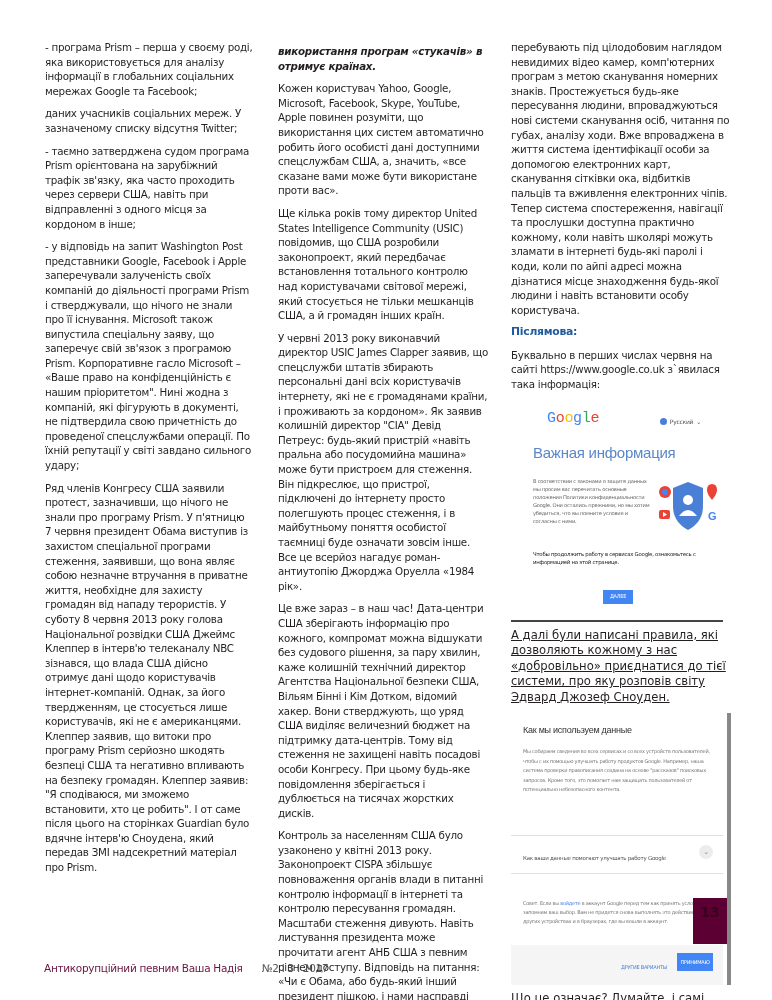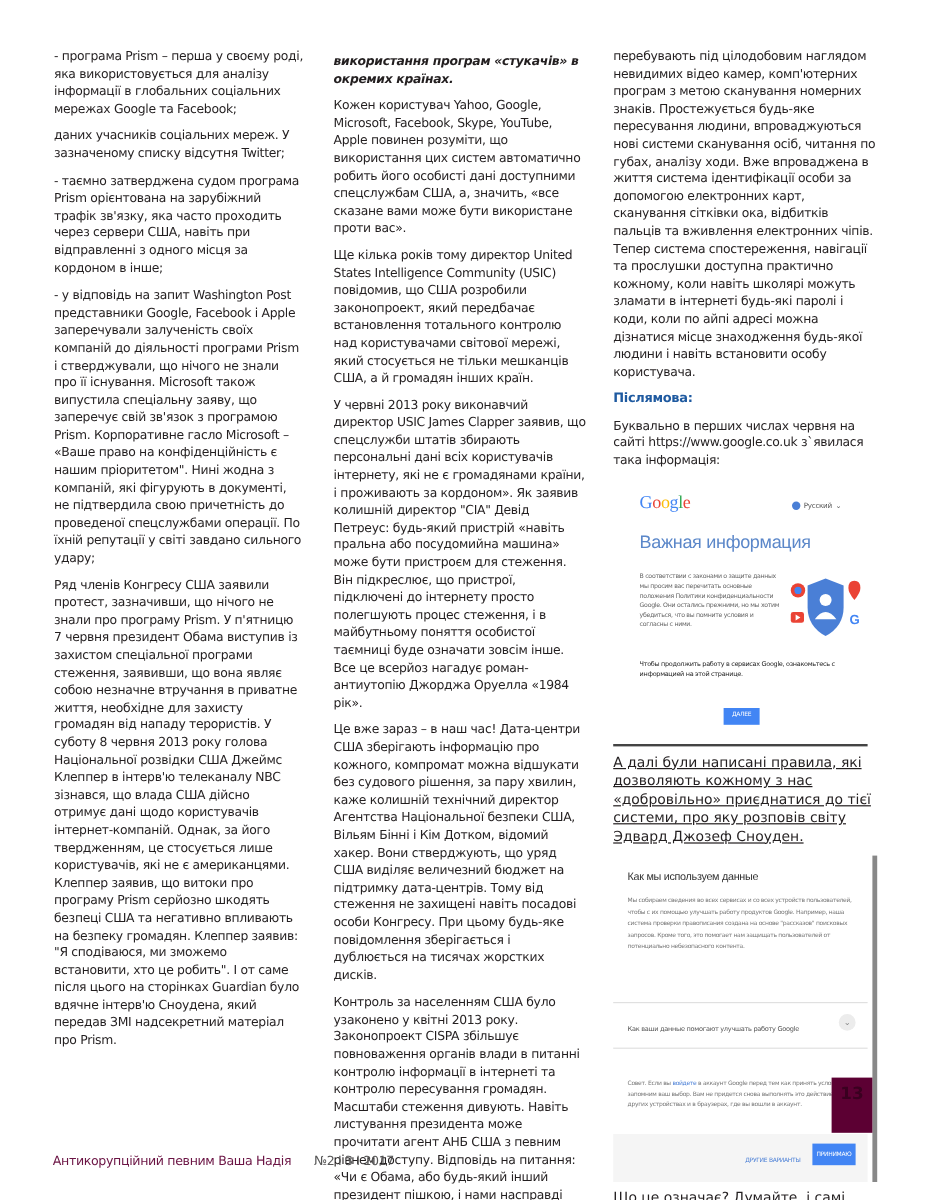--- a/index.html
+++ b/index.html
@@ -11,21 +11,21 @@
   .col p { margin:0 0 8px 0; }
   #col1 { left:45px; width:208px; }
   #col2 { left:278px; width:212px; top:44px; }
   #col3 { left:511px; width:220px; }
   .bi { font-weight:bold; font-style:italic; }
   .heading { color:#1f5aa0; font-weight:bold; margin:0 0 6px 0; font-size:10.8px; }
   .big { font-size:11.6px; line-height:15.5px; letter-spacing:0;text-decoration:underline; }
 
   
   .shot1 { width:212px; height:220px; margin:6px 0 6px 0; background:#fff; position:relative; border-bottom:2px solid #444; }
-  .g-logo { position:absolute; left:22px; top:12px; font-size:15px; font-family:Liberation Serif, serif; letter-spacing:-0.3px; }
+  .g-logo { position:absolute; left:36px; top:12px; font-size:15px; font-family:Liberation Mono, monospace; letter-spacing:-0.3px; }
   .g-lang { position:absolute; right:22px; top:15px; font-size:6px; color:#555; display:flex; align-items:center; gap:3px; }
   .g-lang .globe { width:7px; height:7px; border-radius:50%; background:#4a7fd6; display:inline-block; }
   .g-title { position:absolute; left:22px; top:46px; font-size:15px; color:#5b87c9; font-family:"Liberation Sans", sans-serif; }
   .g-body { position:absolute; left:22px; top:77px; width:118px; font-size:5.2px; line-height:8px; color:#666; }
   .g-icons { position:absolute; left:146px; top:78px; width:62px; height:58px; }
   .g-bold { position:absolute; left:22px; top:150px; width:180px; font-size:5.4px; line-height:8px; color:#222; }
   .g-btn { position:absolute; left:92px; top:190px; width:30px; height:14px; background:#4285f4; color:#fff; font-size:5px; display:flex; align-items:center; justify-content:center; }
 
   
   .shot2 { width:216px; height:272px; margin:4px 0 4px 0; position:relative; background:#fff; border-right:4px solid #888; }
@@ -50,21 +50,21 @@
 <div id="col1" class="col">
   <p> - програма Prism – перша у своєму роді, яка використовується для аналізу інформації в глобальних соціальних мережах Google та Facebook;</p>
   <p>даних учасників соціальних мереж. У зазначеному списку відсутня Twitter;</p>
   <p> - таємно затверджена судом програма Prism орієнтована на зарубіжний трафік зв'язку, яка часто проходить через сервери США, навіть при відправленні з одного місця за кордоном в інше;</p>
   <p> - у відповідь на запит Washington Post представники Google, Facebook і Apple заперечували залученість своїх компаній до діяльності програми Prism і стверджували, що нічого не знали про її існування. Microsoft також випустила спеціальну заяву, що заперечує свій зв'язок з програмою Prism. Корпоративне гасло Microsoft – «Ваше право на конфіденційність є нашим пріоритетом". Нині жодна з компаній, які фігурують в документі, не підтвердила свою причетність до проведеної спецслужбами операції. По їхній репутації у світі завдано сильного удару;</p>
   <p>Ряд членів Конгресу США заявили протест, зазначивши, що нічого не знали про програму Prism. У п'ятницю 7 червня президент Обама виступив із захистом спеціальної програми стеження, заявивши, що вона являє собою незначне втручання в приватне життя, необхідне для захисту громадян від нападу терористів. У суботу 8 червня 2013 року голова Національної розвідки США Джеймс Клеппер в інтерв'ю телеканалу NBC зізнався, що влада США дійсно отримує дані щодо користувачів інтернет-компаній. Однак, за його твердженням, це стосується лише користувачів, які не є американцями. Клеппер заявив, що витоки про програму Prism серйозно шкодять безпеці США та негативно впливають на безпеку громадян. Клеппер заявив: "Я сподіваюся, ми зможемо встановити, хто це робить". І от саме після цього на сторінках Guardian було вдячне інтерв'ю Сноудена, який передав ЗМІ надсекретний матеріал про Prism.</p>
 
 </div>
 
 <div id="col2" class="col">
-  <p class="bi">використання програм «стукачів» в окремих країнах.</p>
+  <p class="bi">використання програм «стукачів» в отримує країнах.</p>
   <p>Кожен користувач Yahoo, Google, Microsoft, Facebook, Skype, YouTube, Apple повинен розуміти, що використання цих систем автоматично робить його особисті дані доступними спецслужбам США, а, значить, «все сказане вами може бути використане проти вас».</p>
   <p>Ще кілька років тому директор United States Intelligence Community (USIC) повідомив, що США розробили законопроект, який передбачає встановлення тотального контролю над користувачами світової мережі, який стосується не тільки мешканців США, а й громадян інших країн.</p>
   <p>У червні 2013 року виконавчий директор USIC James Clapper заявив, що спецслужби штатів збирають персональні дані всіх користувачів інтернету, які не є громадянами країни, і проживають за кордоном». Як заявив колишній директор "CIA" Девід Петреус: будь-який пристрій «навіть пральна або посудомийна машина» може бути пристроєм для стеження. Він підкреслює, що пристрої, підключені до інтернету просто полегшують процес стеження, і в майбутньому поняття особистої таємниці буде означати зовсім інше. Все це всерйоз нагадує роман-антиутопію Джорджа Оруелла «1984 рік».</p>
   <p>Це вже зараз – в наш час! Дата-центри США зберігають інформацію про кожного, компромат можна відшукати без судового рішення, за пару хвилин, каже колишній технічний директор Агентства Національної безпеки США, Вільям Бінні і Кім Дотком, відомий хакер. Вони стверджують, що уряд США виділяє величезний бюджет на підтримку дата-центрів. Тому від стеження не захищені навіть посадові особи Конгресу. При цьому будь-яке повідомлення зберігається і дублюється на тисячах жорстких дисків.</p>
   <p>Контроль за населенням США було узаконено у квітні 2013 року. Законопроект CISPA збільшує повноваження органів влади в питанні контролю інформації в інтернеті та контролю пересування громадян. Масштаби стеження дивують. Навіть листування президента може прочитати агент АНБ США з певним рівнем доступу. Відповідь на питання: «Чи є Обама, або будь-який інший президент пішкою, і нами насправді править певна еліта?», – є фактом для кожного.</p>
 
 </div>
 
 <div id="col3" class="col">
   <p>перебувають під цілодобовим наглядом невидимих відео камер, комп'ютерних програм з метою сканування номерних знаків. Простежується будь-яке пересування людини, впроваджуються нові системи сканування осіб, читання по губах, аналізу ходи. Вже впроваджена в життя система ідентифікації особи за допомогою електронних карт, сканування сітківки ока, відбитків пальців та вживлення електронних чіпів. Тепер система спостереження, навігації та прослушки доступна практично кожному, коли навіть школярі можуть зламати в інтернеті будь-які паролі і коди, коли по айпі адресі можна дізнатися місце знаходження будь-якої людини і навіть встановити особу користувача.</p>

